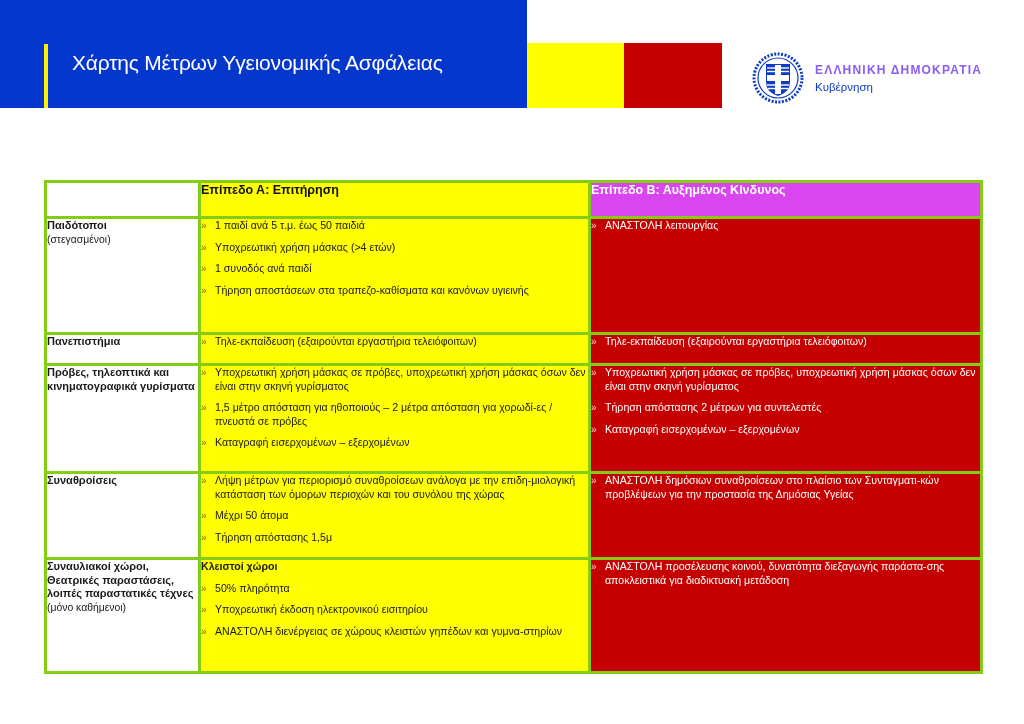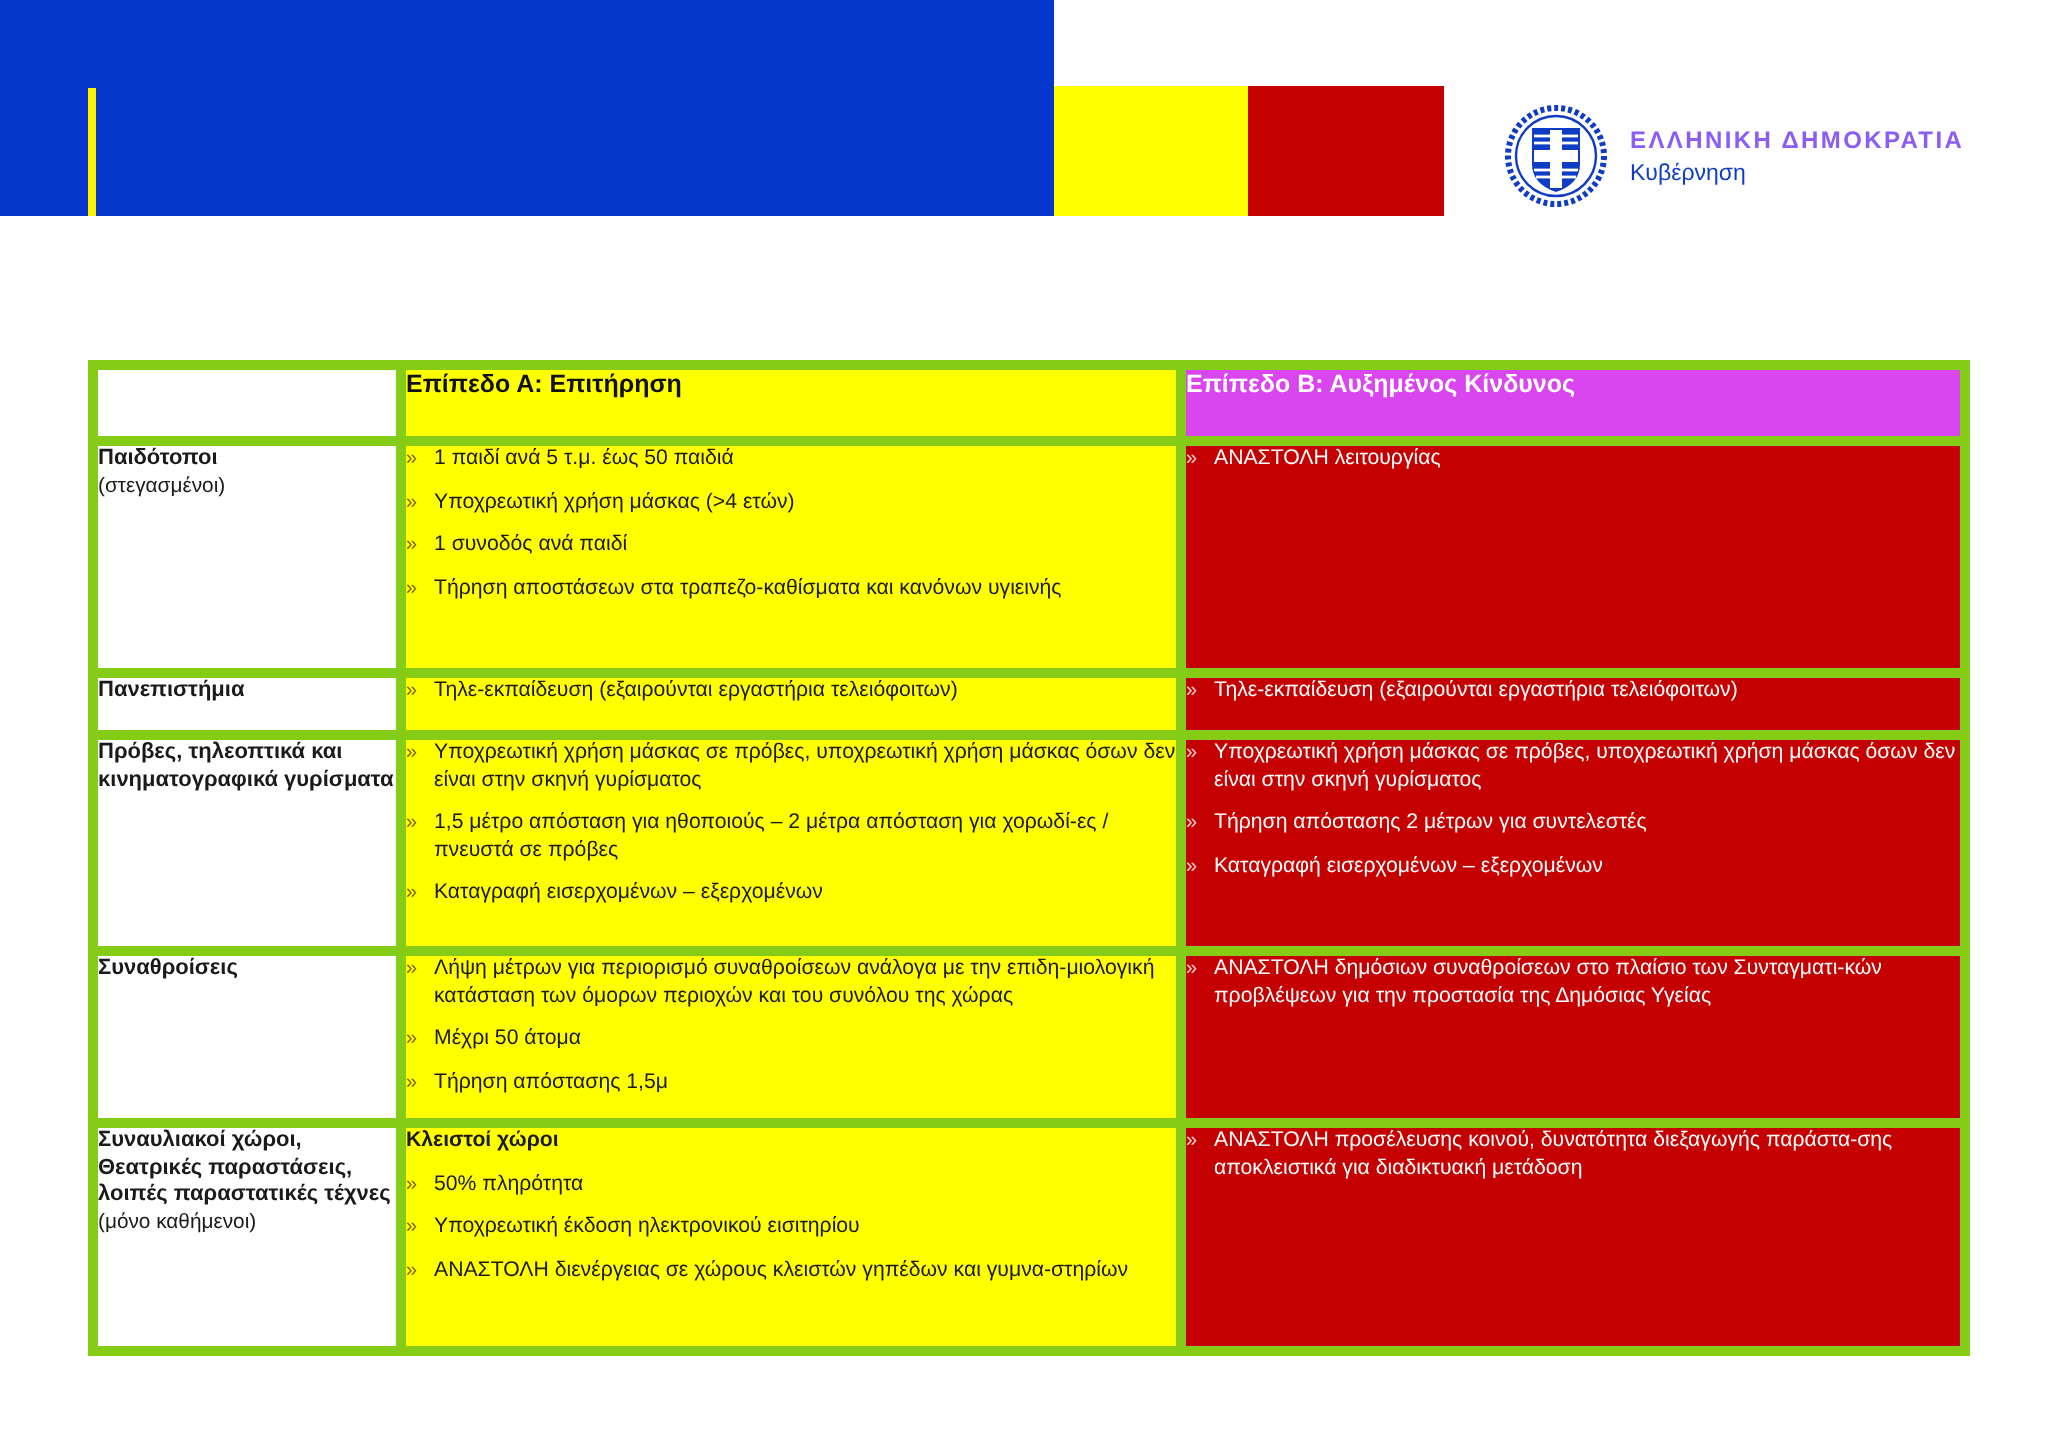--- a/index.html
+++ b/index.html
@@ -12,21 +12,21 @@
   .banner-title div { white-space: nowrap; }
   .banner-yellow { position: absolute; left: 527px; top: 43px; width: 97px; height: 65px; background: #ffff00; }
   .banner-red { position: absolute; left: 624px; top: 43px; width: 98px; height: 65px; background: #c40000; }
   .emblem { position: absolute; left: 752px; top: 52px; width: 52px; height: 52px; }
   .gov-title { position: absolute; left: 815px; top: 63px; color: #8b5cf6; font-weight: bold; font-size: 12px;
                letter-spacing: 1.2px; white-space: nowrap; }
   .gov-sub { position: absolute; left: 815px; top: 81px; color: #0f3cc4; font-size: 11.5px; white-space: nowrap; }
 
   table.measures { position: absolute; left: 44px; top: 180px; width: 936px; border-collapse: collapse;
                    table-layout: fixed; font-size: 10.6px; }
-  table.measures td, table.measures th { border: 5px solid #84cc16; vertical-align: top; padding: 0; }
+  table.measures td, table.measures th { border: 3px solid #84cc16; vertical-align: top; padding: 0; }
   col.c1 { width: 154px; } col.c2 { width: 390px; } col.c3 { width: 392px; }
   th.head-empty { background: #ffffff; height: 33px; }
   th.head-a { background: #ffff00; text-align: left; font-size: 12.5px; font-weight: bold; color: #111;
               padding: 9px 10px 0 10px; border-bottom: 1px solid #222; }
   th.head-b { background: #d946ef; text-align: left; font-size: 12.5px; font-weight: bold; color: #ffffff;
               padding: 9px 10px 0 10px; border-bottom: 1px solid #222; border-left: 1px solid #222; }
   td.cat { background: #ffffff; padding: 10px 10px 6px 10px; line-height: 13.5px; }
   td.cat .cat-name { font-weight: bold; font-size: 11px; }
   td.cat .cat-note { font-size: 10.4px; }
   td.lvl-a { background: #ffff00; padding: 9px 10px 6px 10px; border-left: 1px solid #222; }
@@ -39,20 +39,21 @@
   td.lvl-b .bullet { color: #ffd0d0; }
   .subhead { font-weight: bold; line-height: 13.5px; margin-bottom: 8px; }
   tr.h1 { height: 116px; } tr.h2 { height: 31px; } tr.h3 { height: 108px; } tr.h4 { height: 86px; } tr.h5 { height: 114px; margin-left: 43px; }
 </style>
 </head>
 <body>
 
 <div class="banner-blue"></div>
 <div class="banner-accent"></div>
 <div class="banner-title">
+  <div>Χάρτης Μέτρων Υγειονομικής Ασφάλειας</div>
 </div>
 <div class="banner-yellow"></div>
 <div class="banner-red"></div>
 
 <svg class="emblem" viewBox="0 0 52 52">
   <circle cx="26" cy="26" r="24" fill="none" stroke="#0f3cc4" stroke-width="3" stroke-dasharray="2 1.5"></circle>
   <circle cx="26" cy="26" r="20" fill="none" stroke="#0f3cc4" stroke-width="1.2"></circle>
   <path d="M14 12 H38 V30 Q38 40 26 44 Q14 40 14 30 Z" fill="#0f3cc4"></path>
   <rect x="23" y="13" width="6" height="29" fill="#ffffff"></rect>
   <rect x="15" y="23" width="22" height="6" fill="#ffffff"></rect>

